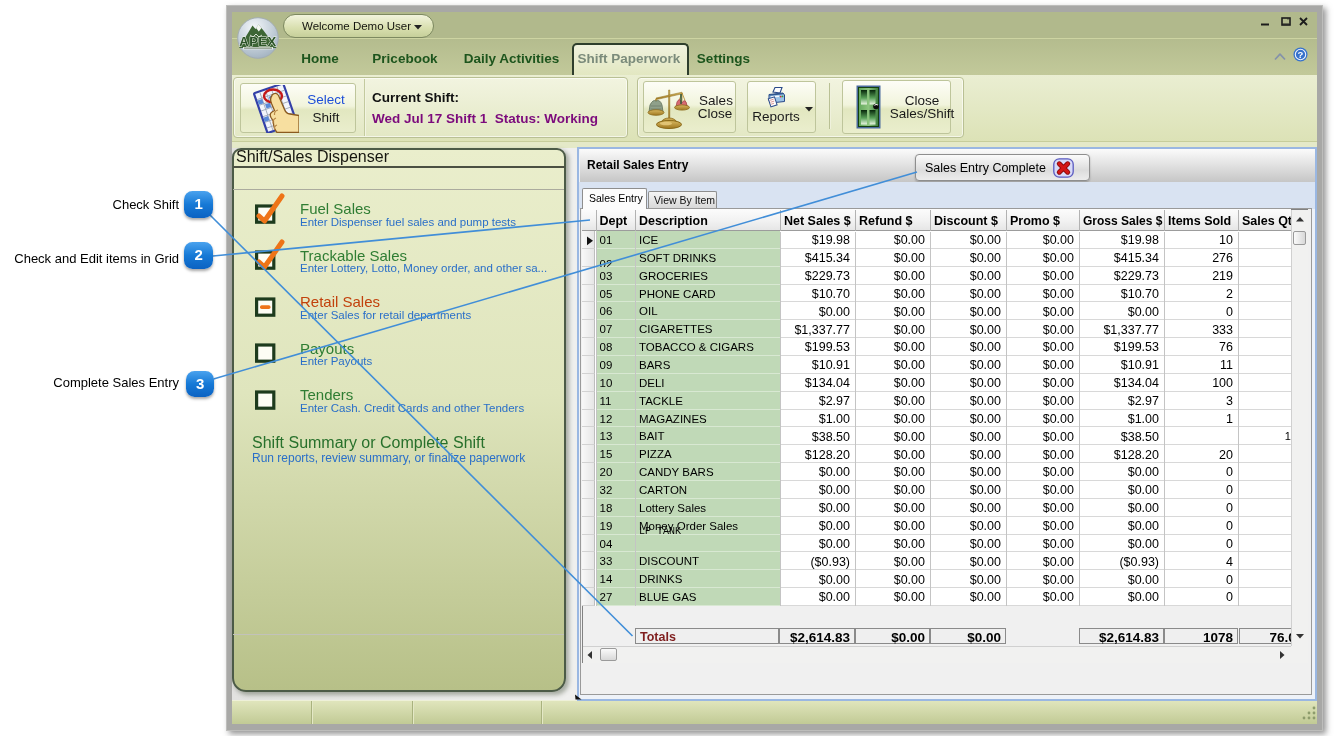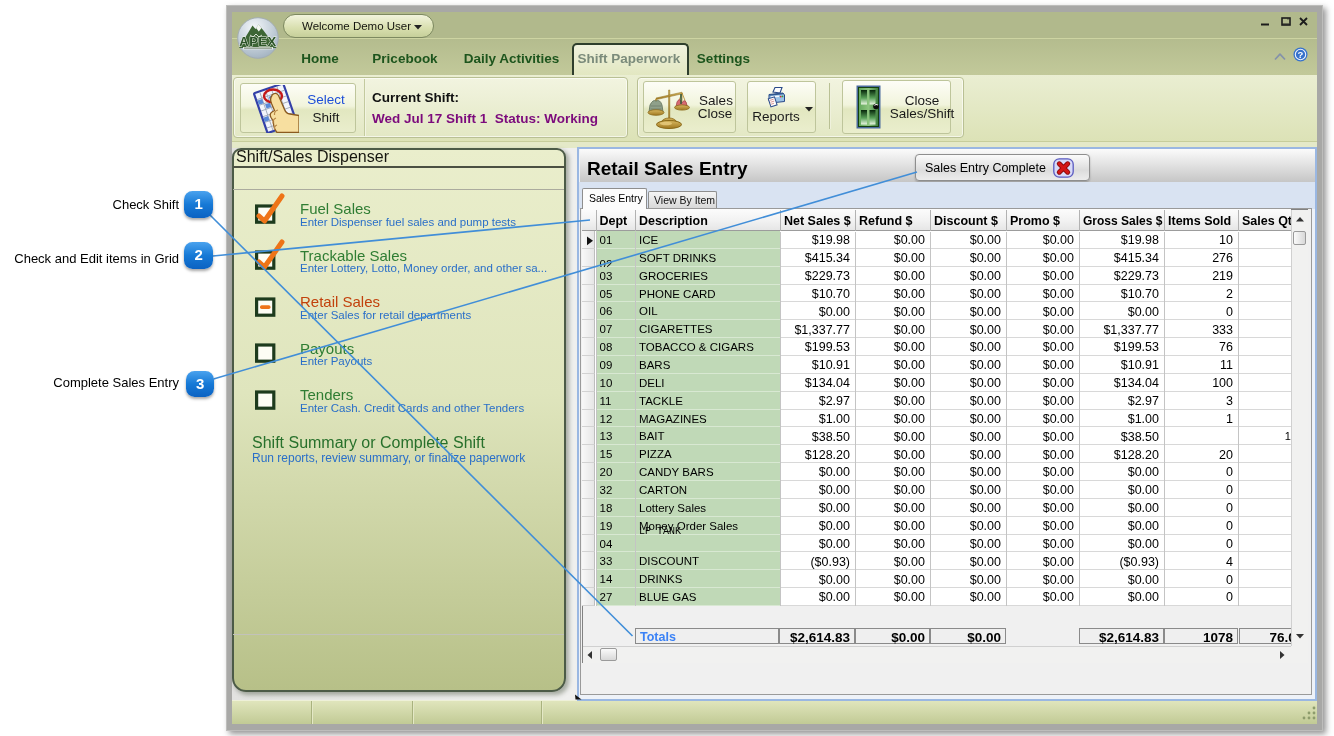--- a/index.html
+++ b/index.html
@@ -227,21 +227,21 @@
     <rect x="1.6" y="13" width="17.2" height="16.2" fill="#fdfdf5" stroke="#1d3b1d" stroke-width="3.2"></rect>
   </svg>
 <div class="tx" style="left:300px;top:386.0px;font-size:15px;color:#2f7d33;">Tenders</div>
 <div class="tx" style="left:300px;top:401.5px;font-size:11.5px;color:#2a6fc8;">Enter Cash. Credit Cards and other Tenders</div>
 
 <div class="tx" style="left:252px;top:434px;font-size:16px;color:#27702b;">Shift Summary or Complete Shift</div>
 <div class="tx" style="left:252px;top:451px;font-size:12px;color:#2a6fc8;">Run reports, review summary, or finalize paperwork</div>
 
 <div class="a" style="left:576.5px;top:147px;width:740px;height:554px;background:#eef2f8;border:2px solid #9ab7e2;"></div>
 <div class="a" style="left:580px;top:149px;width:735px;height:33px;background:linear-gradient(#fbfbfb,#c6c6c6);"></div>
-<div class="tx" style="left:587px;top:158px;font-size:19px;font-weight:bold;color:#000;">Retail Sales Entry</div>
+<div class="tx" style="left:587px;top:158px;font-size:12px;font-weight:bold;color:#000;">Retail Sales Entry</div>
 
 <div class="a" style="left:915px;top:154px;width:175px;height:27px;border:1px solid #8e8e8e;border-radius:4px;
  background:linear-gradient(#fbfbfb,#dcdcdc 60%,#ececec);box-shadow:0 1px 2px rgba(0,0,0,.25);"></div>
 <div class="tx" style="left:925px;top:161px;font-size:12.5px;color:#000;">Sales Entry Complete</div>
 <svg class="a" style="left:1053px;top:158px;" width="21" height="20">
  <rect x="0.8" y="0.8" width="19.4" height="18.4" rx="5.5" fill="#d7daf8" stroke="#5a5ac0" stroke-width="1.3"></rect>
  <path d="M6.3,5.8 L14.7,14.2 M14.7,5.8 L6.3,14.2" stroke="#8a0a0a" stroke-width="5" stroke-linecap="round"></path>
  <path d="M6.3,5.8 L14.7,14.2 M14.7,5.8 L6.3,14.2" stroke="#d41616" stroke-width="3.2" stroke-linecap="round"></path>
 </svg>
 <svg class="a" style="left:574.5px;top:694px;" width="7" height="6">
@@ -513,21 +513,21 @@
 <div class="a" style="left:930px;top:232px;width:1px;height:374px;background:#c4c4c4;"></div>
 <div class="a" style="left:1006px;top:232px;width:1px;height:374px;background:#c4c4c4;"></div>
 <div class="a" style="left:1079px;top:232px;width:1px;height:374px;background:#c4c4c4;"></div>
 <div class="a" style="left:1164px;top:232px;width:1px;height:374px;background:#c4c4c4;"></div>
 <div class="a" style="left:1238px;top:232px;width:1px;height:374px;background:#c4c4c4;"></div>
 <svg class="a" style="left:586px;top:236px;" width="8" height="10">
     <path d="M1,0.5 L7,4.8 L1,9.2 Z" fill="#111"></path>
   </svg>
 <div class="a" style="left:583px;top:606px;width:708px;height:56px;background:#f0f0f0;"></div>
 <div class="a" style="left:635px;top:627.5px;width:144px;height:16.5px;background:#efefef;border:1px solid #8a8a8a;"></div>
-<div class="tx" style="left:640px;top:630px;font-size:12.5px;font-weight:bold;color:#3b82f6;">Totals</div>
+<div class="tx" style="left:640px;top:630px;font-size:12.5px;font-weight:bold;color:#7f1d1d;">Totals</div>
 <div class="a" style="left:779px;top:627.5px;width:76px;height:16.5px;background:#efefef;border:1px solid #8a8a8a;"></div>
 <div class="tx" style="left:779px;top:630px;width:71px;text-align:right;font-size:13.5px;font-weight:bold;color:#000;">$2,614.83</div>
 <div class="a" style="left:855px;top:627.5px;width:75px;height:16.5px;background:#efefef;border:1px solid #8a8a8a;"></div>
 <div class="tx" style="left:855px;top:630px;width:70px;text-align:right;font-size:13.5px;font-weight:bold;color:#000;">$0.00</div>
 <div class="a" style="left:930px;top:627.5px;width:76px;height:16.5px;background:#efefef;border:1px solid #8a8a8a;"></div>
 <div class="tx" style="left:930px;top:630px;width:71px;text-align:right;font-size:13.5px;font-weight:bold;color:#000;">$0.00</div>
 <div class="a" style="left:1079px;top:627.5px;width:85px;height:16.5px;background:#efefef;border:1px solid #8a8a8a;"></div>
 <div class="tx" style="left:1079px;top:630px;width:80px;text-align:right;font-size:13.5px;font-weight:bold;color:#000;">$2,614.83</div>
 <div class="a" style="left:1164px;top:627.5px;width:74px;height:16.5px;background:#efefef;border:1px solid #8a8a8a;"></div>
 <div class="tx" style="left:1164px;top:630px;width:69px;text-align:right;font-size:13.5px;font-weight:bold;color:#000;">1078</div>

